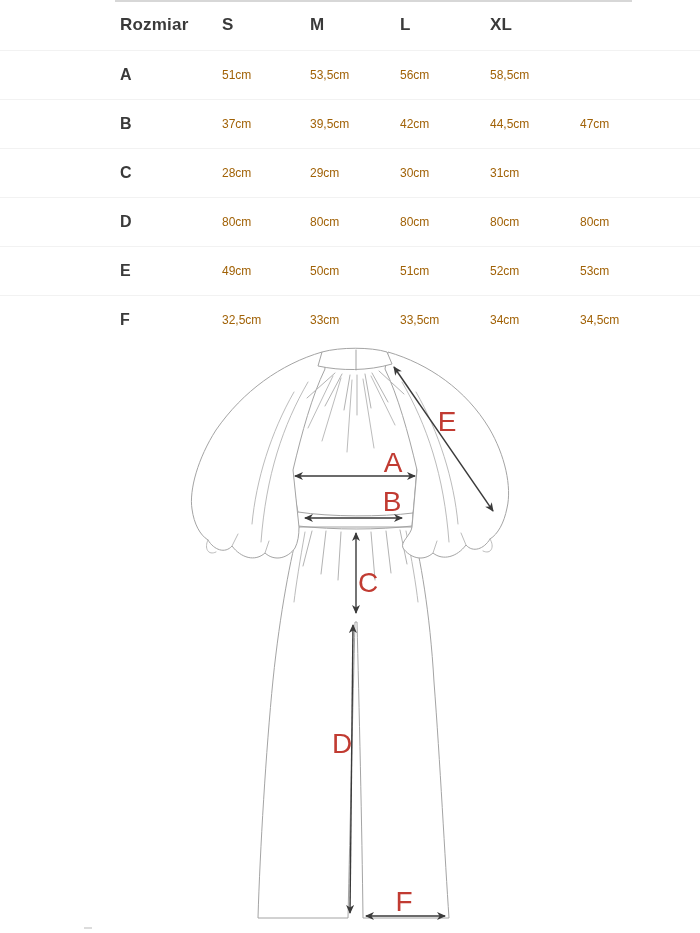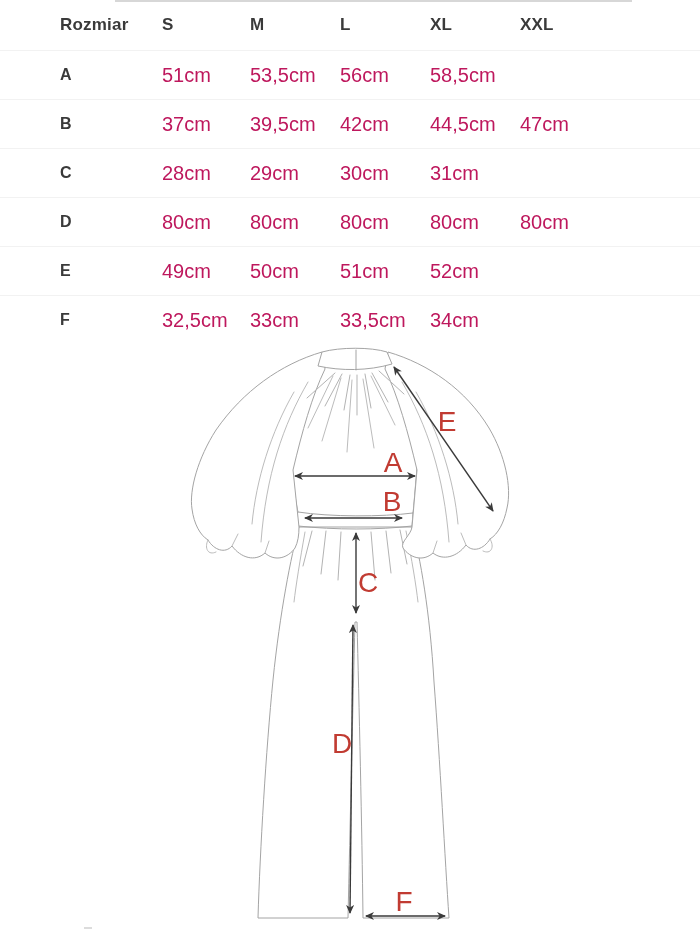--- a/index.html
+++ b/index.html
@@ -9,28 +9,28 @@
     -webkit-font-smoothing:antialiased;
   }
   .top-crop-line{position:absolute;top:0;left:115px;width:517px;height:2px;background:#c9c9c9;opacity:.75;}
   .bottom-artifact{position:absolute;top:927px;left:84px;width:8px;height:2px;background:#dcdcdc;}
 
   
   .size-table{position:absolute;top:0;left:0;width:700px;}
   .t-row{
     display:grid;
     grid-template-columns:102px 88px 90px 90px 90px 1fr;
-    padding-left:60px;
+    padding-left:120px;
     align-items:center;
     height:48px;
   }
   .t-header{height:50px;}
   .t-header .cell{font-weight:bold;color:#3a3a3a;font-size:17px;letter-spacing:.2px;}
   .t-data{border-top:1px solid #f2f2f2;}
-  .t-data .cell{font-size:20px;color:#be185d;}
+  .t-data .cell{font-size:12px;color:#a16207;}
   .t-data .label-cell{font-weight:bold;color:#3a3a3a;font-size:16px;}
 
   
   .diagram-svg{position:absolute;top:340px;left:0;}
   .outline{fill:#ffffff;stroke:#a4a4a4;stroke-width:1;stroke-linejoin:round;}
   .thin{fill:none;stroke:#a4a4a4;stroke-width:1;stroke-linecap:round;}
   .fold{fill:none;stroke:#bcbcbc;stroke-width:1;stroke-linecap:round;}
   .pleat{fill:none;stroke:#b3b3b3;stroke-width:1;stroke-linecap:round;}
   .meas{fill:none;stroke:#3a3a3a;stroke-width:1.4;}
   .meas-label{fill:#c13b32;font-size:28px;font-family:"Liberation Sans",sans-serif;}
@@ -41,21 +41,20 @@
 <div class="top-crop-line"></div>
 <div class="bottom-artifact"></div>
 
 <div class="size-table">
   <div class="t-row t-header">
     <div class="cell">Rozmiar</div>
     <div class="cell">S</div>
     <div class="cell">M</div>
     <div class="cell">L</div>
     <div class="cell">XL</div>
-    <div class="cell">XXL</div>
   </div>
 
   <div class="t-row t-data">
     <div class="cell label-cell">A</div>
     <div class="cell">51cm</div>
     <div class="cell">53,5cm</div>
     <div class="cell">56cm</div>
     <div class="cell">58,5cm</div>
   </div>
 
@@ -84,28 +83,30 @@
     <div class="cell">80cm</div>
     <div class="cell">80cm</div>
   </div>
 
   <div class="t-row t-data">
     <div class="cell label-cell">E</div>
     <div class="cell">49cm</div>
     <div class="cell">50cm</div>
     <div class="cell">51cm</div>
     <div class="cell">52cm</div>
+    <div class="cell">53cm</div>
   </div>
 
   <div class="t-row t-data">
     <div class="cell label-cell">F</div>
     <div class="cell">32,5cm</div>
     <div class="cell">33cm</div>
     <div class="cell">33,5cm</div>
     <div class="cell">34cm</div>
+    <div class="cell">34,5cm</div>
   </div>
 </div>
 
 <svg class="diagram-svg" width="700" height="593" viewBox="0 340 700 593" xmlns="http://www.w3.org/2000/svg">
   <defs>
     <marker id="ah" markerWidth="10" markerHeight="9" refX="8" refY="4" orient="auto-start-reverse" markerUnits="userSpaceOnUse">
       <path d="M0,0 L9,4 L0,8 L2.6,4 Z" fill="#3a3a3a"></path>
     </marker>
   </defs>
 

